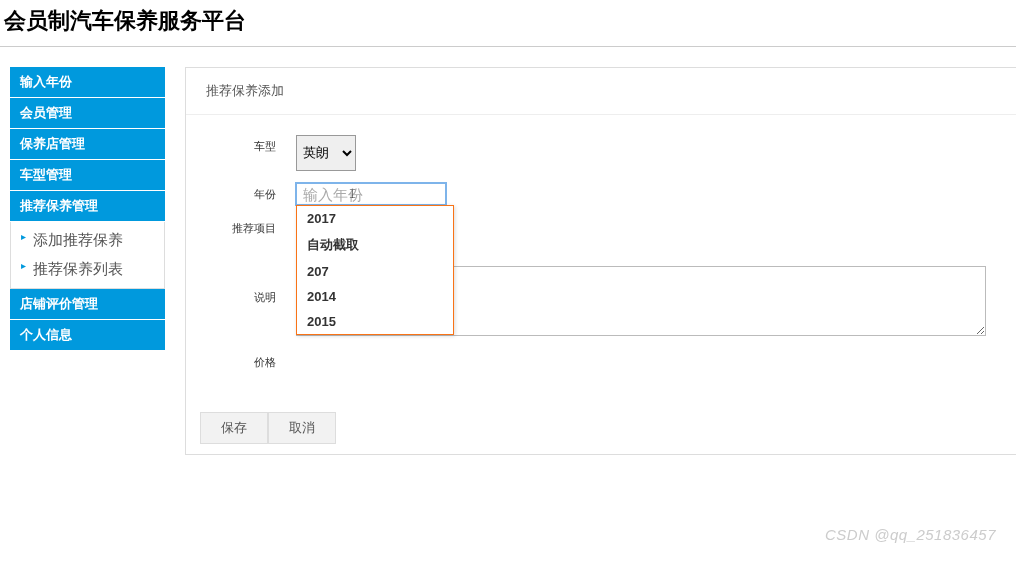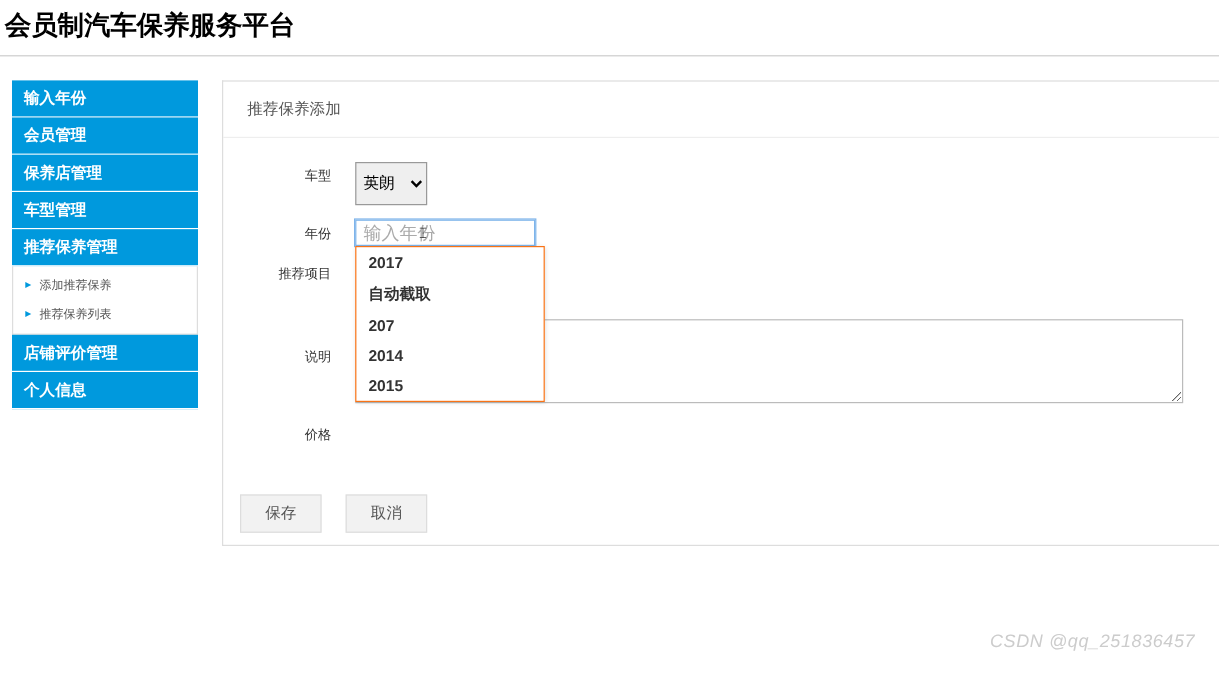--- a/index.html
+++ b/index.html
@@ -45,21 +45,21 @@
       cursor: pointer;
     }
     .sub-nav {
       background: #fff;
       border: 1px solid #ddd;
       border-top: none;
       padding: 4px 0;
     }
     .sub-nav-item {
       padding: 5px 10px 5px 22px;
-      font-size: 10px;
+      font-size: 15px;
       color: #555;
       cursor: pointer;
       position: relative;
     }
     .sub-nav-item::before {
       content: "▸";
       position: absolute;
       left: 10px;
       color: #0099dd;
       font-size: 10px;
@@ -135,21 +135,20 @@
       border: 1px solid #bbb;
       width: 690px;
       height: 70px;
       resize: both;
       font-size: 13px;
       padding: 4px;
     }
     .btn-row {
       padding: 10px 14px;
       display: flex;
-      gap: 20px;
     }
     .btn {
       background: #f2f2f2;
       border: 1px solid #ddd;
       padding: 6px 20px;
       font-size: 13px;
       color: #555;
       cursor: pointer;
     }
     .watermark {

